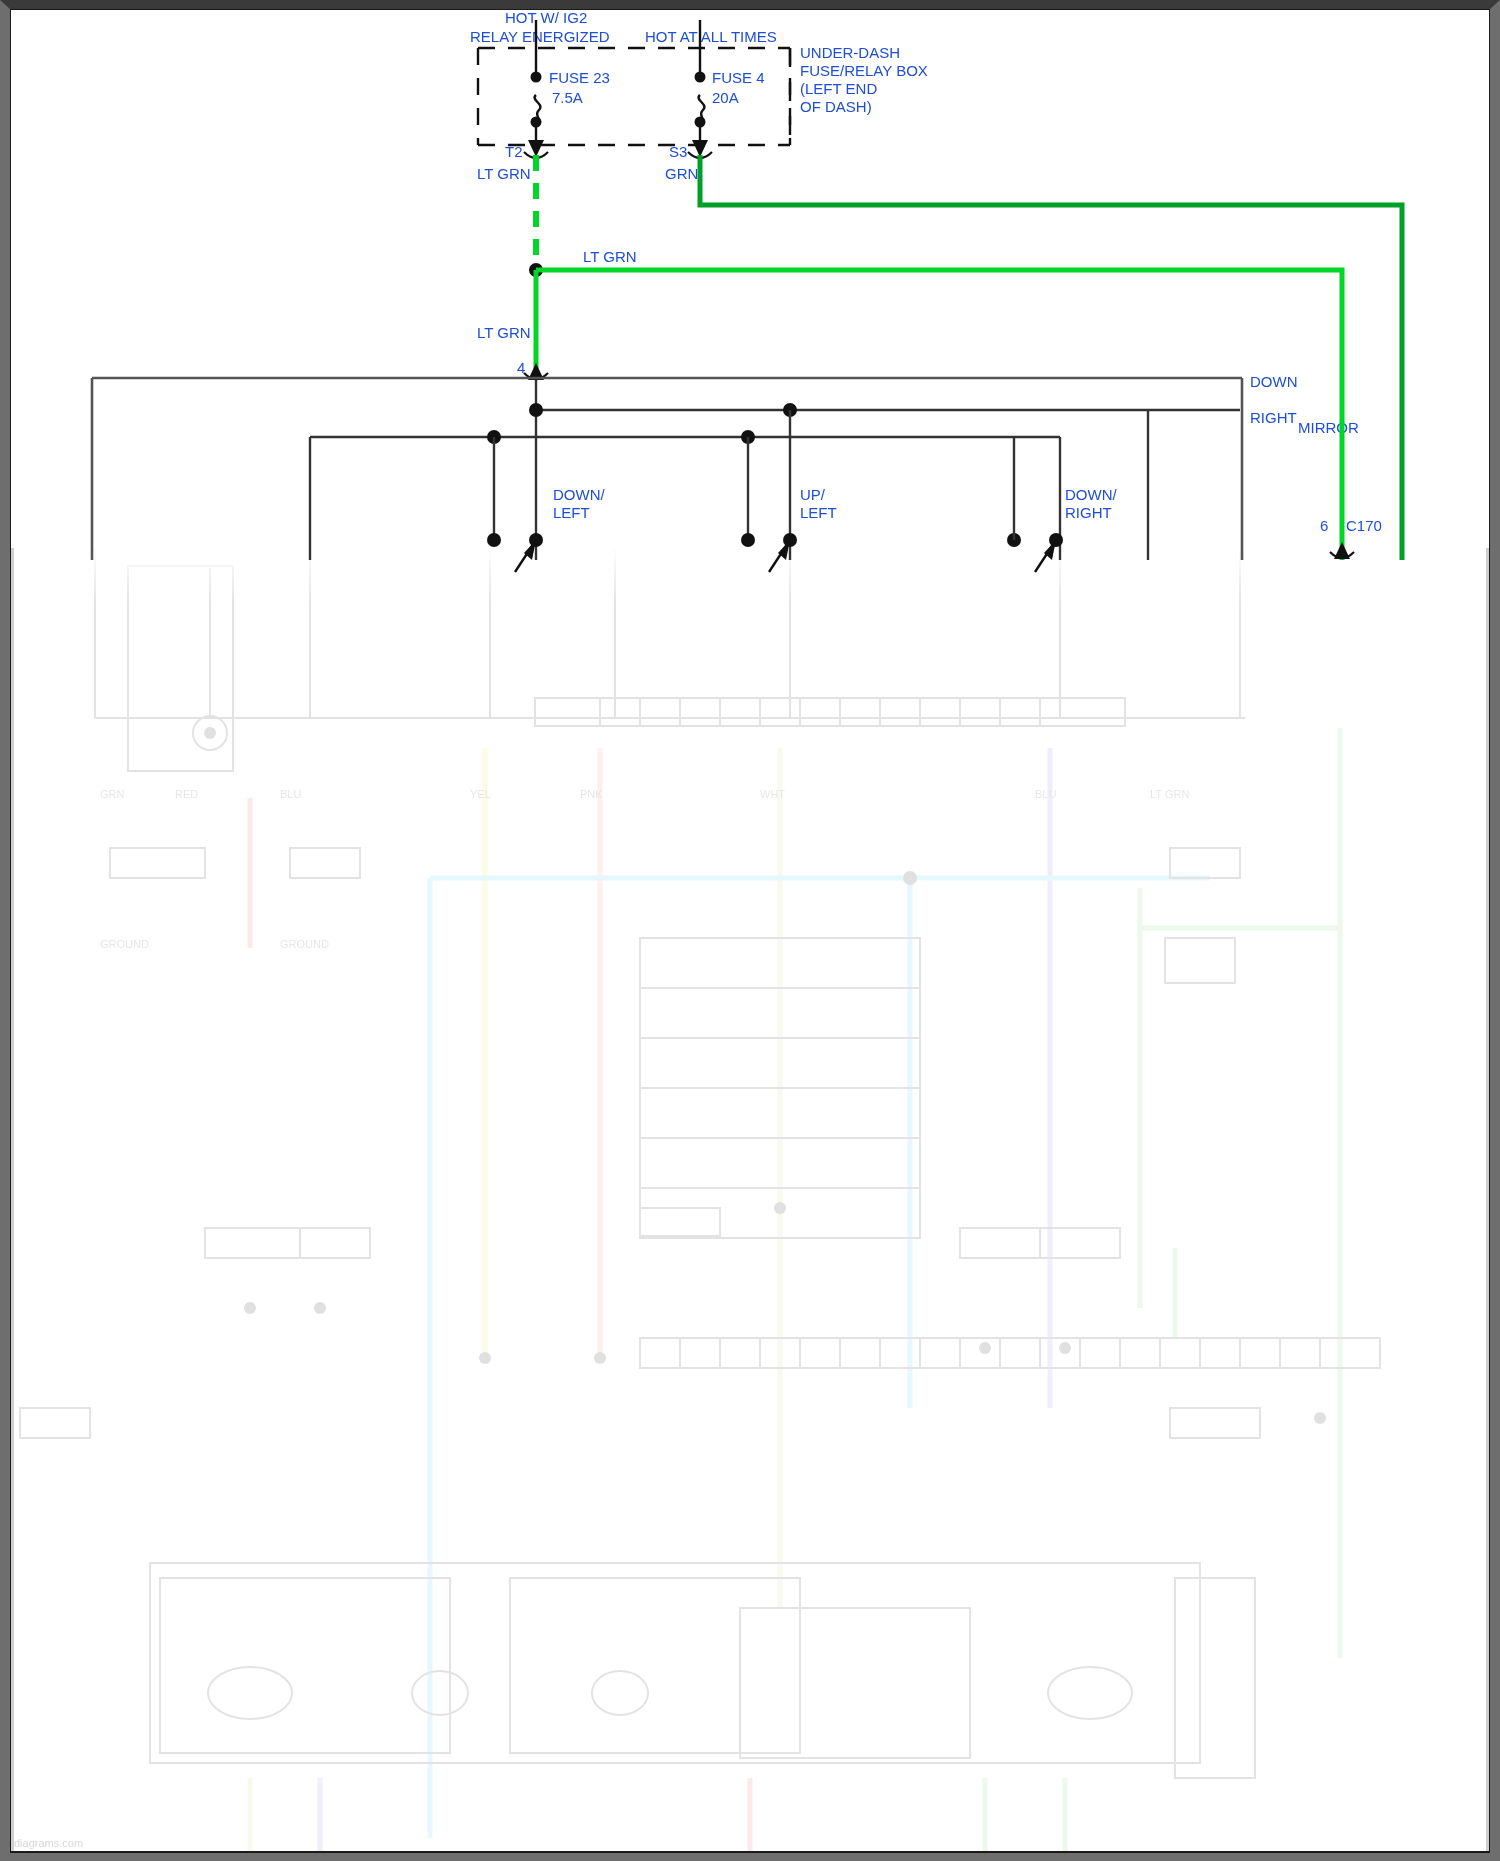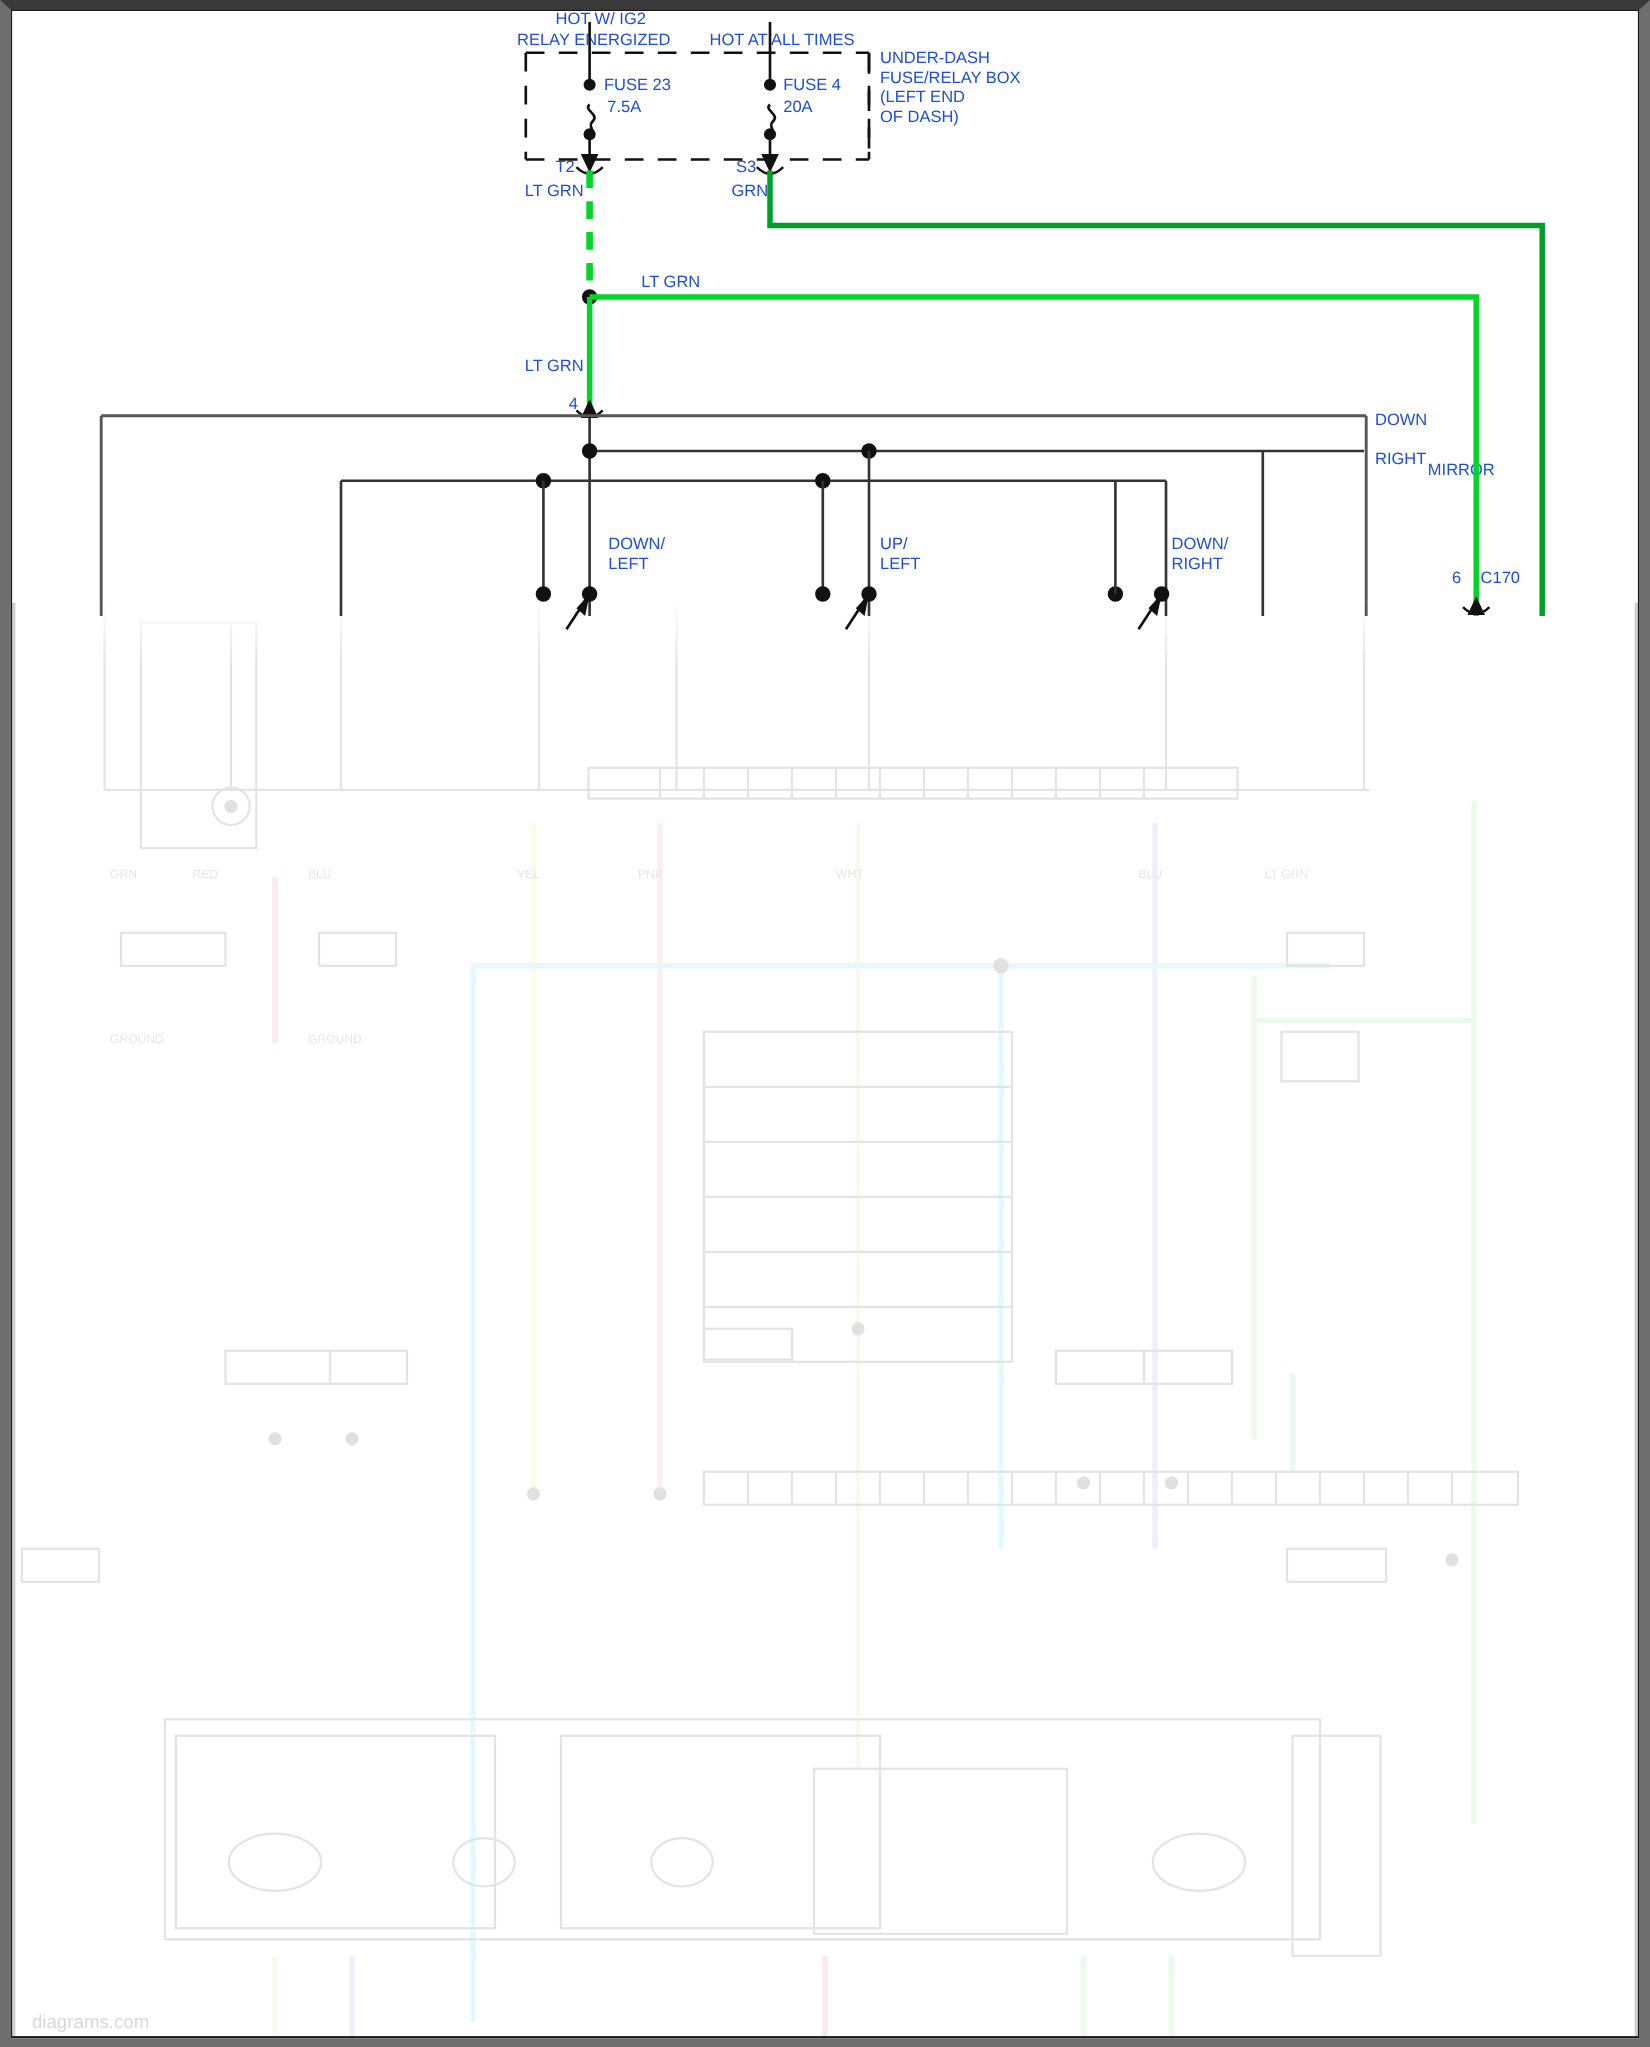--- a/index.html
+++ b/index.html
@@ -70,22 +70,22 @@
     top: 548px;
     width: 14px; height: 1305px;
     background: #cfcfcf;
     z-index: 40;
     pointer-events: none;
   }
   #side-shade-l { left: 0px; }
   #side-shade-r { right: 0px; }
   #watermark {
     position: absolute;
-    left: 29px; bottom: 12px;
-    font-size: 17px;
+    left: 14px; bottom: 12px;
+    font-size: 11px;
     color: #d8d8d8;
     z-index: 50;
   }
 </style>
 </head>
 <body>
 
 <div id="page">
 
   <div id="faded-layer">

